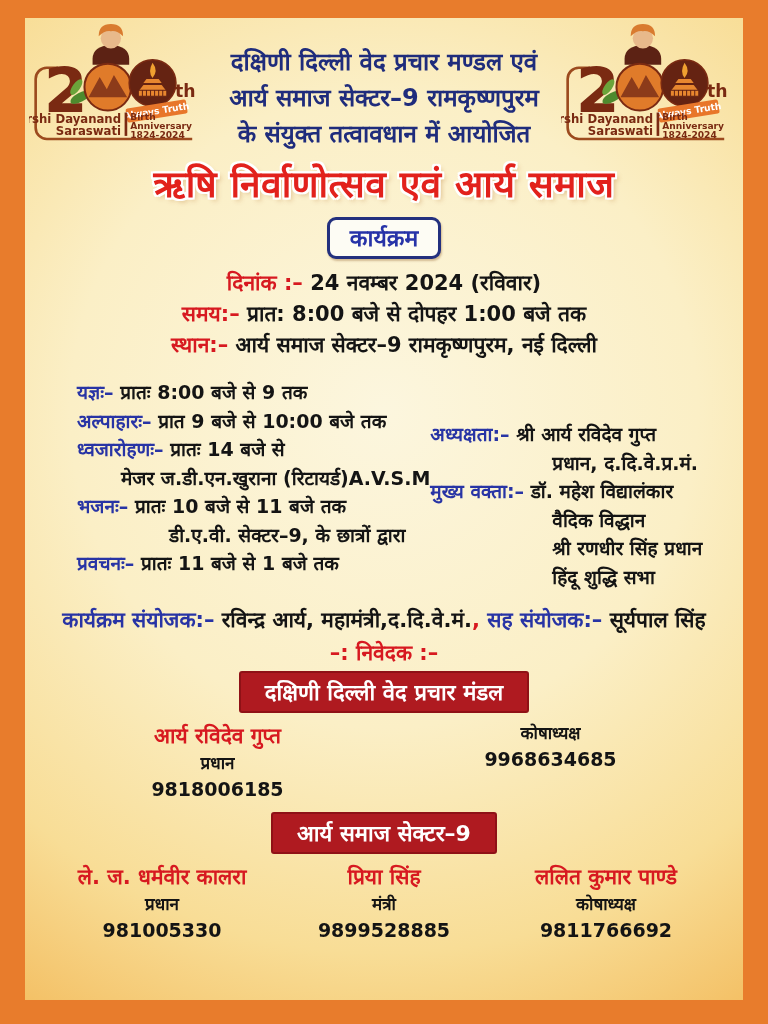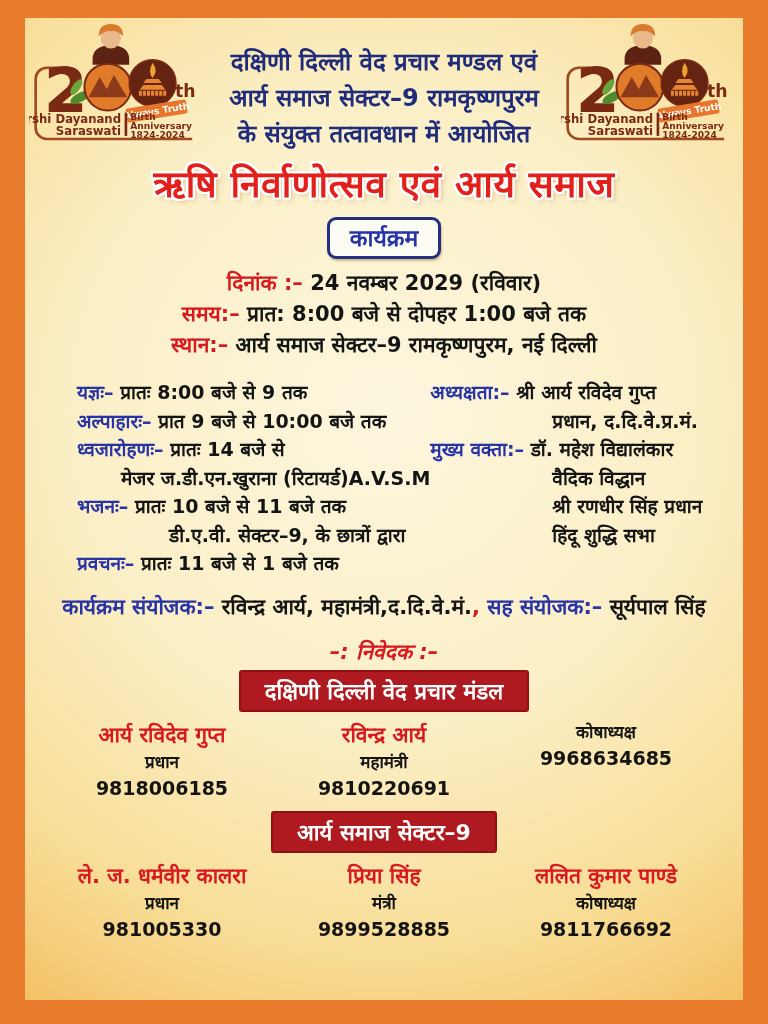--- a/index.html
+++ b/index.html
@@ -45,33 +45,33 @@
   }
 
   
   .meta-block { margin-top:9px; text-align:center; }
   .meta-line { font-size:21px; font-weight:bold; line-height:31px; color:#141414; }
   .meta-label { color:#D71920; }
 
   
   .schedule { display:flex; width:100%; padding:0 28px 0 52px; margin-top:17px; }
   .sched-col-left { flex:0 0 52%; }
-  .sched-col-right { flex:1; }
+  .sched-col-right { flex:1;margin-top:42px; }
   .sched-line { font-size:19px; font-weight:bold; line-height:28.5px; color:#141414; white-space:nowrap; }
   .sched-label { color:#2834A5; }
   .ind-a { padding-left:44px; }
   .ind-b { padding-left:92px; }
   .ind-c { padding-left:122px; }
 
   
   .convener { margin-top:14px; font-size:21px; font-weight:bold; color:#141414; text-align:center; white-space:nowrap; }
   .blue-label { color:#2834A5; }
   .red-comma { color:#D71920; }
 
-  .nivedak { margin-top:17px; color:#D71920; font-size:21px; font-weight:bold;font-style:italic; }
+  .nivedak { margin-top:5px; color:#D71920; font-size:21px; font-weight:bold; }
 
   .red-banner {
     margin-top:5px; background:#AF1A20; border:2px solid #8F1116; border-radius:3px;
     color:#FFFFFF; font-size:22px; font-weight:bold; padding:3px 24px 5px;
   }
 
   .members-row { display:flex; width:100%; padding:0 26px; margin-top:8px; }
   .member-col { flex:1; text-align:center; }
   .member-name { color:#D71920; font-size:21px; font-weight:bold; line-height:30px; }
   .member-role { color:#141414; font-size:17px; font-weight:bold; line-height:25px; }
@@ -190,21 +190,21 @@
 
     <div class="title-block">
       <div class="title-line">ऋषि निर्वाणोत्सव एवं आर्य समाज</div>
     </div>
 
     <div class="program-badge">कार्यक्रम</div>
 
     <div class="meta-block">
       <div class="meta-line">
         <span class="meta-label">दिनांक :–</span>
-        <span>24 नवम्बर 2029 (रविवार)</span>
+        <span>24 नवम्बर 2024 (रविवार)</span>
       </div>
       <div class="meta-line">
         <span class="meta-label">समय:–</span>
         <span>प्रात: 8:00 बजे से दोपहर 1:00 बजे तक</span>
       </div>
       <div class="meta-line">
         <span class="meta-label">स्थान:–</span>
         <span>आर्य समाज सेक्टर–9 रामकृष्णपुरम, नई दिल्ली</span>
       </div>
     </div>
@@ -269,25 +269,20 @@
     <div class="nivedak">–: निवेदक :–</div>
 
     <div class="red-banner">दक्षिणी दिल्ली वेद प्रचार मंडल</div>
     <div class="members-row">
       <div class="member-col">
         <div class="member-name">आर्य रविदेव गुप्त</div>
         <div class="member-role">प्रधान</div>
         <div class="member-phone">9818006185</div>
       </div>
       <div class="member-col">
-        <div class="member-name">रविन्द्र आर्य</div>
-        <div class="member-role">महामंत्री</div>
-        <div class="member-phone">9810220691</div>
-      </div>
-      <div class="member-col">
         <div class="member-role">कोषाध्यक्ष</div>
         <div class="member-phone">9968634685</div>
       </div>
     </div>
 
     <div class="red-banner mt-sm">आर्य समाज सेक्टर–9</div>
     <div class="members-row">
       <div class="member-col">
         <div class="member-name">ले. ज. धर्मवीर कालरा</div>
         <div class="member-role">प्रधान</div>

